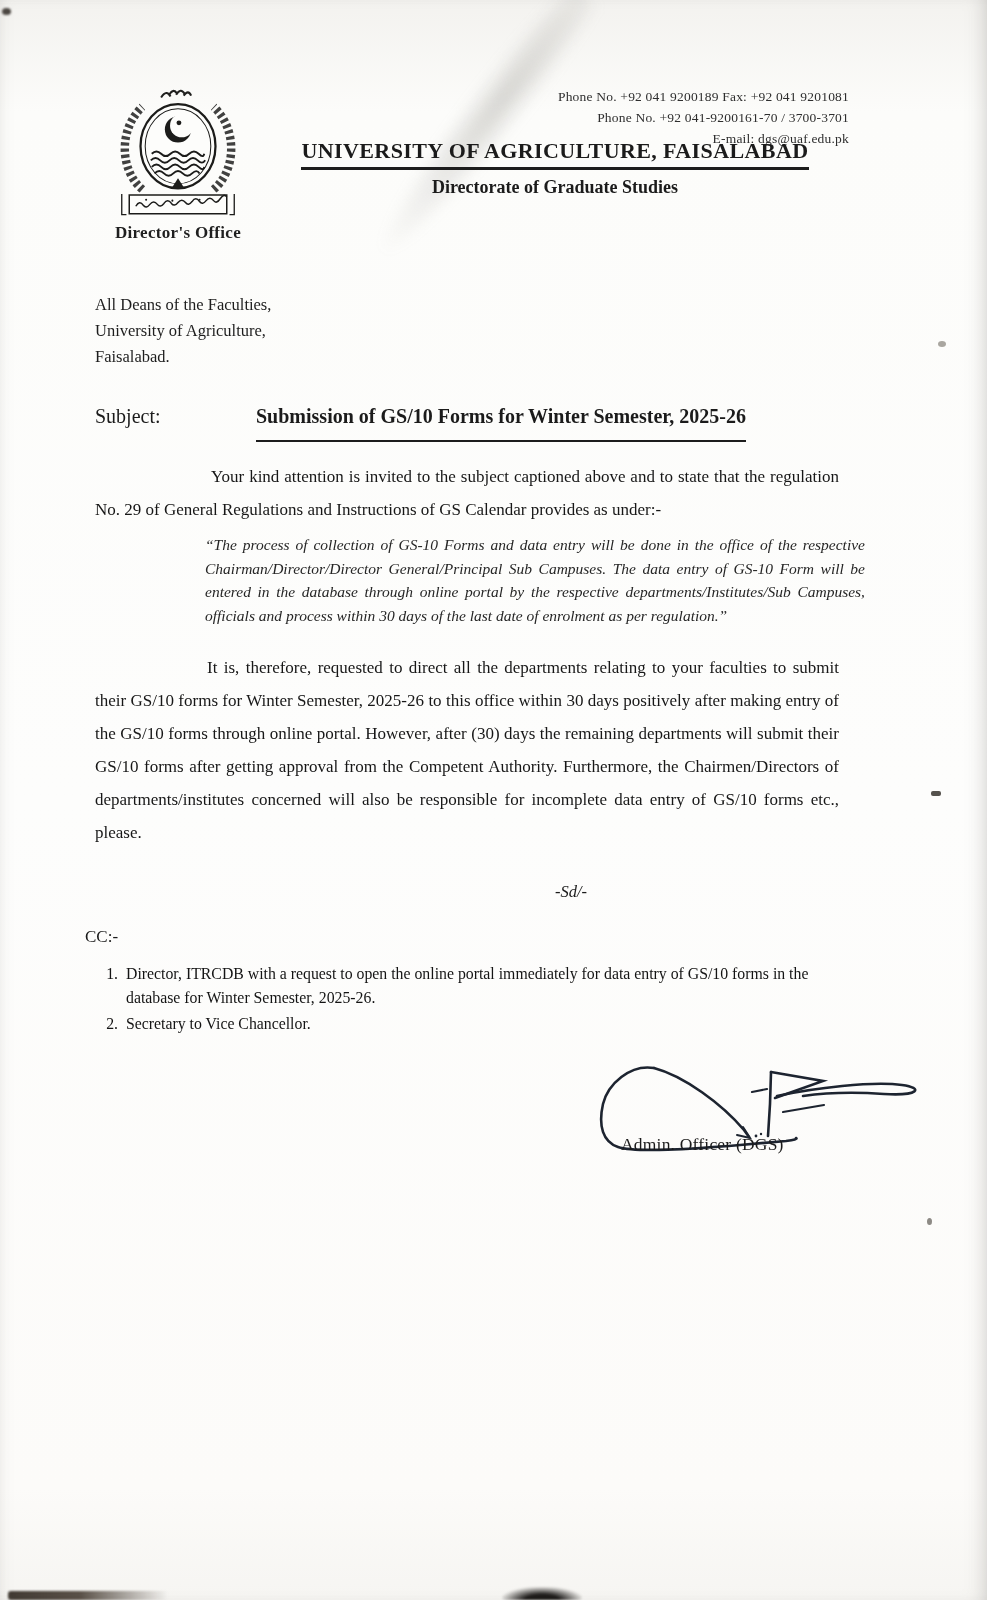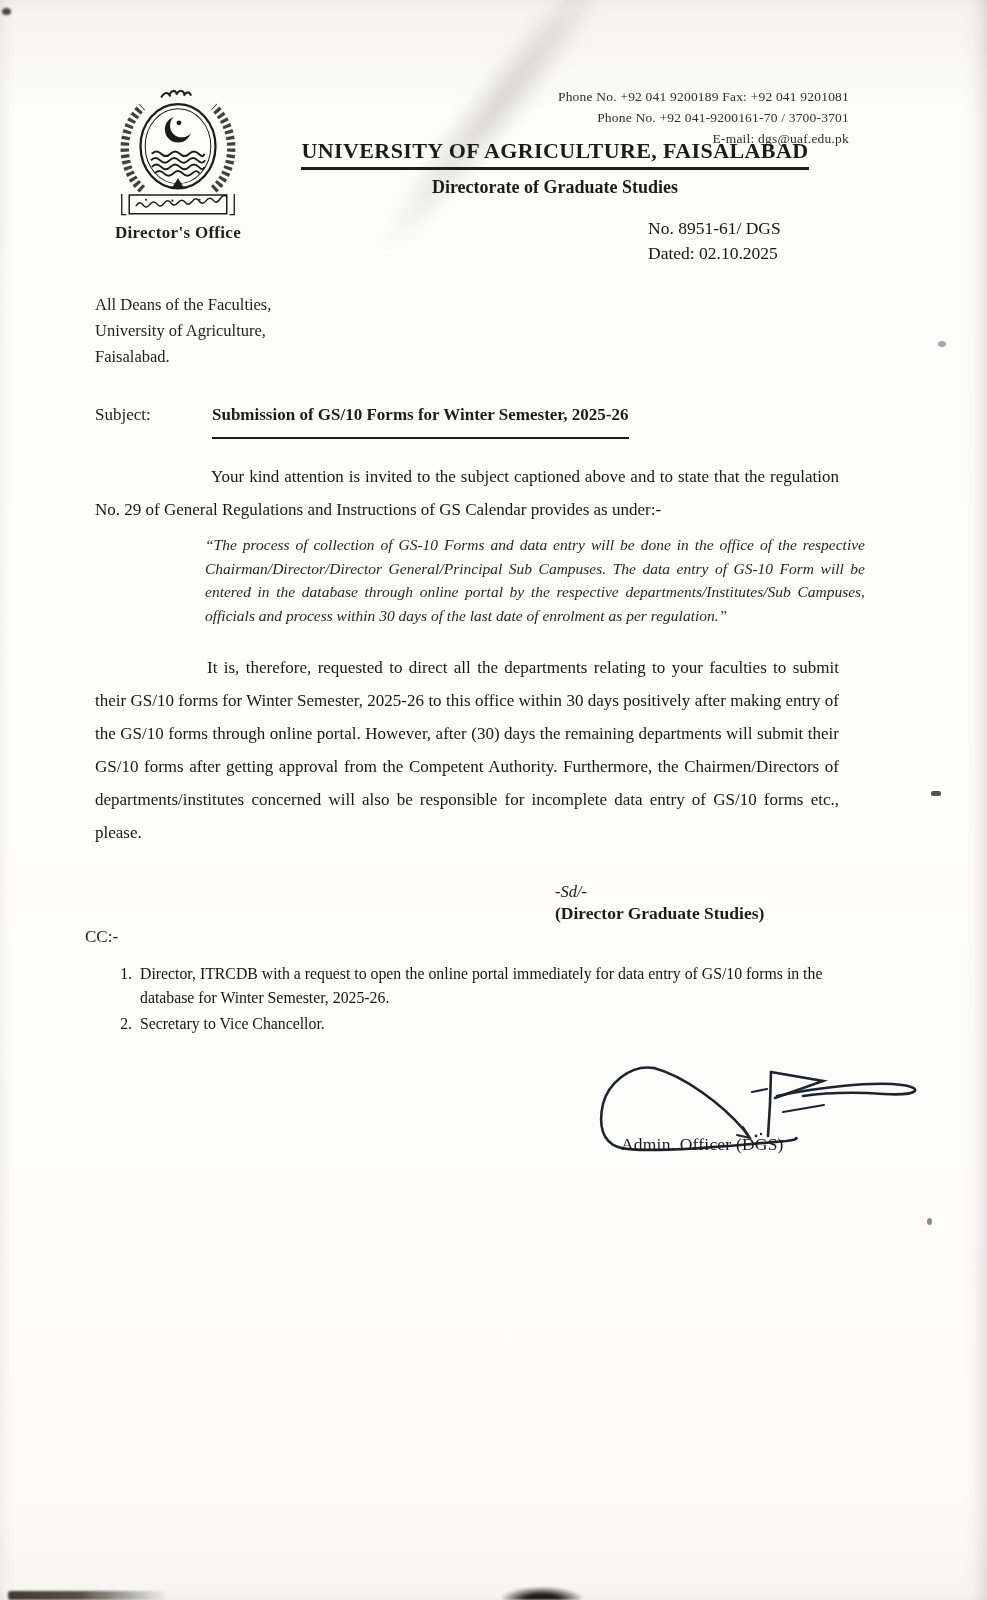--- a/index.html
+++ b/index.html
@@ -27,40 +27,40 @@
   .title-block{position:absolute;left:252px;top:138px;width:606px;text-align:center;}
   .uni-title{display:inline-block;font-size:22px;font-weight:bold;letter-spacing:.4px;
        border-bottom:3px solid #1d1d1d;padding-bottom:3px;white-space:nowrap;}
   .dir-title{font-size:18px;font-weight:bold;margin-top:7px;}
   .refdate{position:absolute;left:648px;top:216px;font-size:17.5px;line-height:25px;color:#161616;}
 
   
   .recipient{position:absolute;left:95px;top:292px;font-size:16.5px;line-height:26px;color:#1d1d1d;}
 
   
-  .subject-row{position:absolute;left:95px;top:405px;width:760px;font-size:17px;display:flex;}
+  .subject-row{position:absolute;left:95px;top:405px;width:760px;font-size:20px;display:flex;gap:44px;}
   .subject-label{width:117px;flex:none;}
   .subject-text{font-weight:bold;border-bottom:2.5px solid #1d1d1d;padding-bottom:12px;}
 
   
   .para1{position:absolute;left:95px;top:461px;width:744px;font-size:17px;line-height:32.5px;
        text-align:justify;text-indent:116px;color:#171717;}
   .quote{position:absolute;left:205px;top:533px;width:660px;font-size:15.5px;line-height:23.5px;
        font-style:italic;text-align:justify;color:#262626;}
   .para2{position:absolute;left:95px;top:651px;width:744px;font-size:17px;line-height:33px;
        text-align:justify;text-indent:112px;color:#171717;}
 
   
   .signoff{position:absolute;left:555px;top:882px;width:310px;text-align:left;}
   .sd{font-style:italic;font-size:16.5px;}
   .designation{font-weight:bold;font-size:17.5px;margin-top:1px;}
 
   
   .cc-label{position:absolute;left:85px;top:927px;font-size:17px;}
-  .cc-list{position:absolute;left:106px;top:962px;width:744px;}
+  .cc-list{position:absolute;left:92px;top:962px;width:744px;}
   .cc-list ol{margin:0;padding-left:30px;font-size:15.8px;line-height:24px;color:#141414;}
   .cc-list li{margin-bottom:2px;padding-left:4px;}
 
   
   .signature{position:absolute;left:572px;top:1036px;width:360px;height:136px;}
   .admin-name{position:absolute;left:621px;top:1134px;font-size:17.5px;font-weight:normal;letter-spacing:.2px;}
 </style>
 </head>
 <body>
 
@@ -110,43 +110,38 @@
         <circle cx="103" cy="123" r="1.1" fill="#1c1c1a"></circle>
     </svg>
     <div class="office-label">Director's Office</div>
   </div>
 
   <div class="title-block">
     <span class="uni-title">UNIVERSITY OF AGRICULTURE, FAISALABAD</span>
     <div class="dir-title">Directorate of Graduate Studies</div>
   </div>
 
-  <div class="refdate">
-    <div>No. 8951-61/ DGS</div>
-    <div>Dated: 02.10.2025</div>
-  </div>
 
   <div class="recipient">
     <div>All Deans of the Faculties,</div>
     <div>University of Agriculture,</div>
     <div>Faisalabad.</div>
   </div>
 
   <div class="subject-row">
     <span class="subject-label">Subject:</span>
     <span class="subject-text">Submission of GS/10 Forms for Winter Semester, 2025-26</span>
   </div>
 
   <div class="para1">Your kind attention is invited to the subject captioned above and to state that the regulation No. 29 of General Regulations and Instructions of GS Calendar provides as under:-</div>
   <div class="quote">“The process of collection of GS-10 Forms and data entry will be done in the office of the respective Chairman/Director/Director General/Principal Sub Campuses. The data entry of GS-10 Form will be entered in the database through online portal by the respective departments/Institutes/Sub Campuses, officials and process within 30 days of the last date of enrolment as per regulation.”</div>
   <div class="para2">It is, therefore, requested to direct all the departments relating to your faculties to submit their GS/10 forms for Winter Semester, 2025-26 to this office within 30 days positively after making entry of the GS/10 forms through online portal. However, after (30) days the remaining departments will submit their GS/10 forms after getting approval from the Competent Authority. Furthermore, the Chairmen/Directors of departments/institutes concerned will also be responsible for incomplete data entry of GS/10 forms etc., please.</div>
 
   <div class="signoff">
     <div class="sd">-Sd/-</div>
-    <div class="designation">(Director Graduate Studies)</div>
   </div>
 
   <div class="cc-label">CC:-</div>
   <div class="cc-list">
     <ol>
       <li>Director, ITRCDB with a request to open the online portal immediately for data entry of GS/10 forms in the database for Winter Semester, 2025-26.</li>
       <li>Secretary to Vice Chancellor.</li>
     </ol>
   </div>
 

